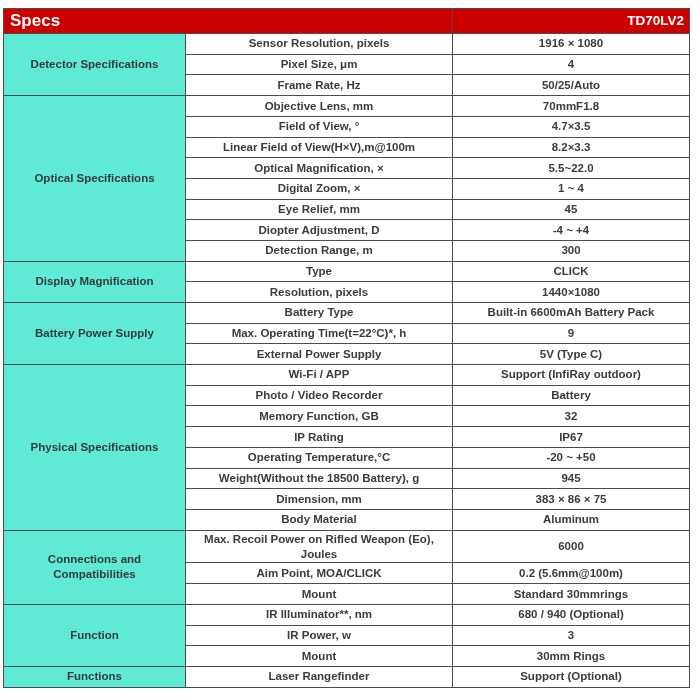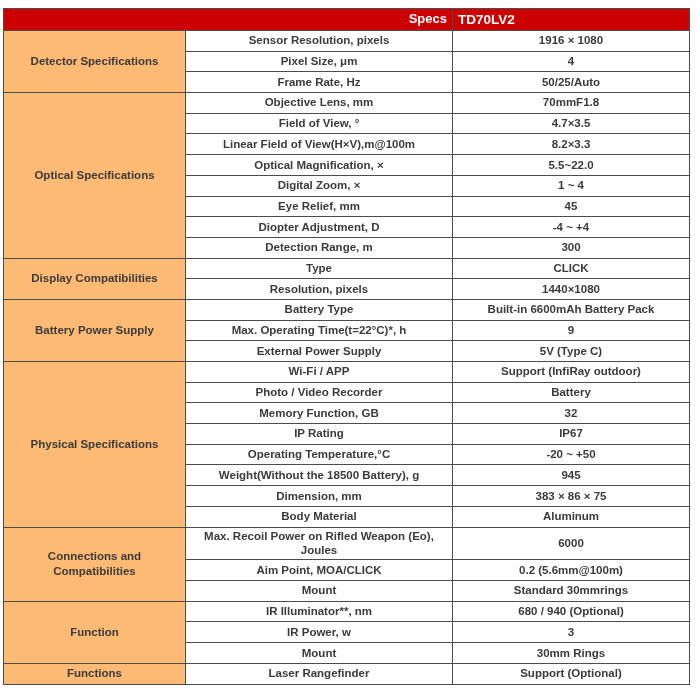--- a/index.html
+++ b/index.html
@@ -30,31 +30,31 @@
     vertical-align: middle;
     padding: 1px 5px;
     line-height: 1.3;
     overflow: hidden;
   }
   .spec-table thead tr { height: 22px; }
   .spec-table tbody tr { height: 20.7px; }
   th.hdr-specs {
     background: #cc0000;
     color: #ffffff;
-    text-align: right;
-    font-size: 13px;
+    text-align: left;
+    font-size: 17px;
     padding-left: 6px;
   }
   th.hdr-model {
     background: #cc0000;
     color: #ffffff;
-    text-align: left;
+    text-align: right;
     font-size: 13.5px;
   }
-  td.cat-cell { background: #fdba74; }
+  td.cat-cell { background: #5eead4; }
 </style>
 </head>
 <body>
 
 <table class="spec-table">
   <colgroup>
     <col class="c1">
       <col class="c2">
       <col class="c3">
   </colgroup>
@@ -105,21 +105,21 @@
       </tr>
       <tr>
         <td>Diopter Adjustment, D</td>
         <td>-4 ~ +4</td>
       </tr>
       <tr>
         <td>Detection Range, m</td>
         <td>300</td>
       </tr>
       <tr>
-        <td rowspan="2" class="cat-cell">Display Compatibilities</td>
+        <td rowspan="2" class="cat-cell">Display Magnification</td>
         <td>Type</td>
         <td>CLICK</td>
       </tr>
       <tr>
         <td>Resolution, pixels</td>
         <td>1440×1080</td>
       </tr>
       <tr>
         <td rowspan="3" class="cat-cell">Battery Power Supply</td>
         <td>Battery Type</td>

